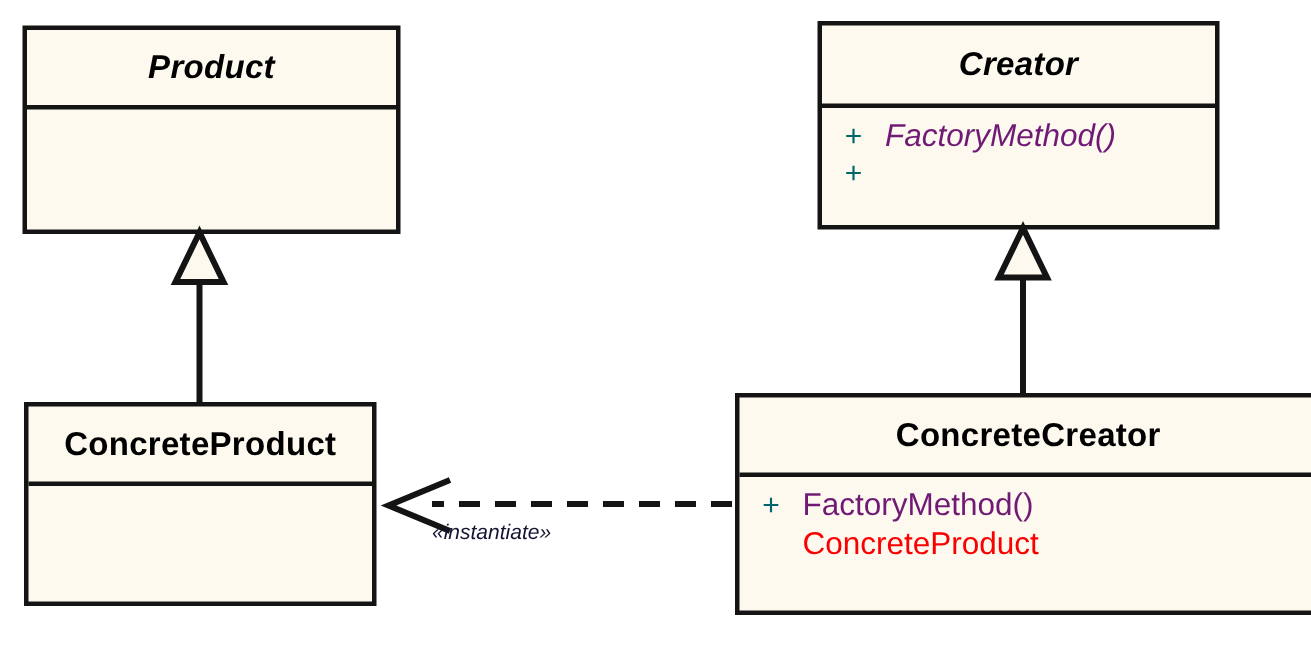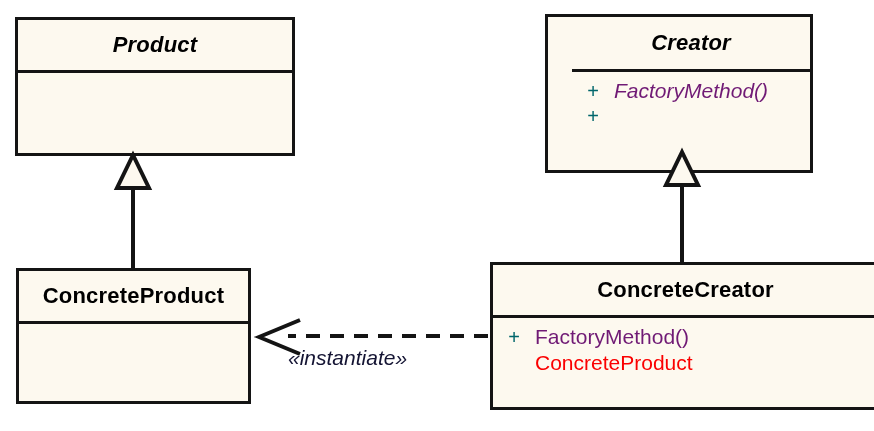--- a/index.html
+++ b/index.html
@@ -81,36 +81,36 @@
     left: 0;
     top: 0;
     width: 874px;
     height: 431px;
     pointer-events: none;
   }
   .stereotype-label {
     position: absolute;
     color: #141433;
     font-style: italic;
-    font-size: 21px;
+    font-size: 14px;
     white-space: nowrap;
   }
 </style>
 </head>
 <body>
 
 <div id="diagram">
 
-  <div class="uml-class" style="left:15px; top:17px; width:280px; height:139px;">
+  <div class="uml-class" style="left:15px; top:17px; width:252px; height:139px;">
     <div class="class-title italic" style="height:50px;">Product</div>
     <div class="class-divider"></div>
     <div class="class-members"></div>
   </div>
 
-  <div class="uml-class" style="left:545px; top:14px; width:268px; height:159px;padding-left:24px;">
+  <div class="uml-class" style="left:545px; top:14px; width:268px; height:139px;">
     <div class="class-title italic" style="height:52px;">Creator</div>
     <div class="class-divider"></div>
     <div class="class-members">
       <div class="member-row">
         <span class="member-vis">+</span>
         <span class="member-name italic">FactoryMethod()</span>
       </div>
       <div class="member-row">
         <span class="member-vis">+</span>
       </div>

